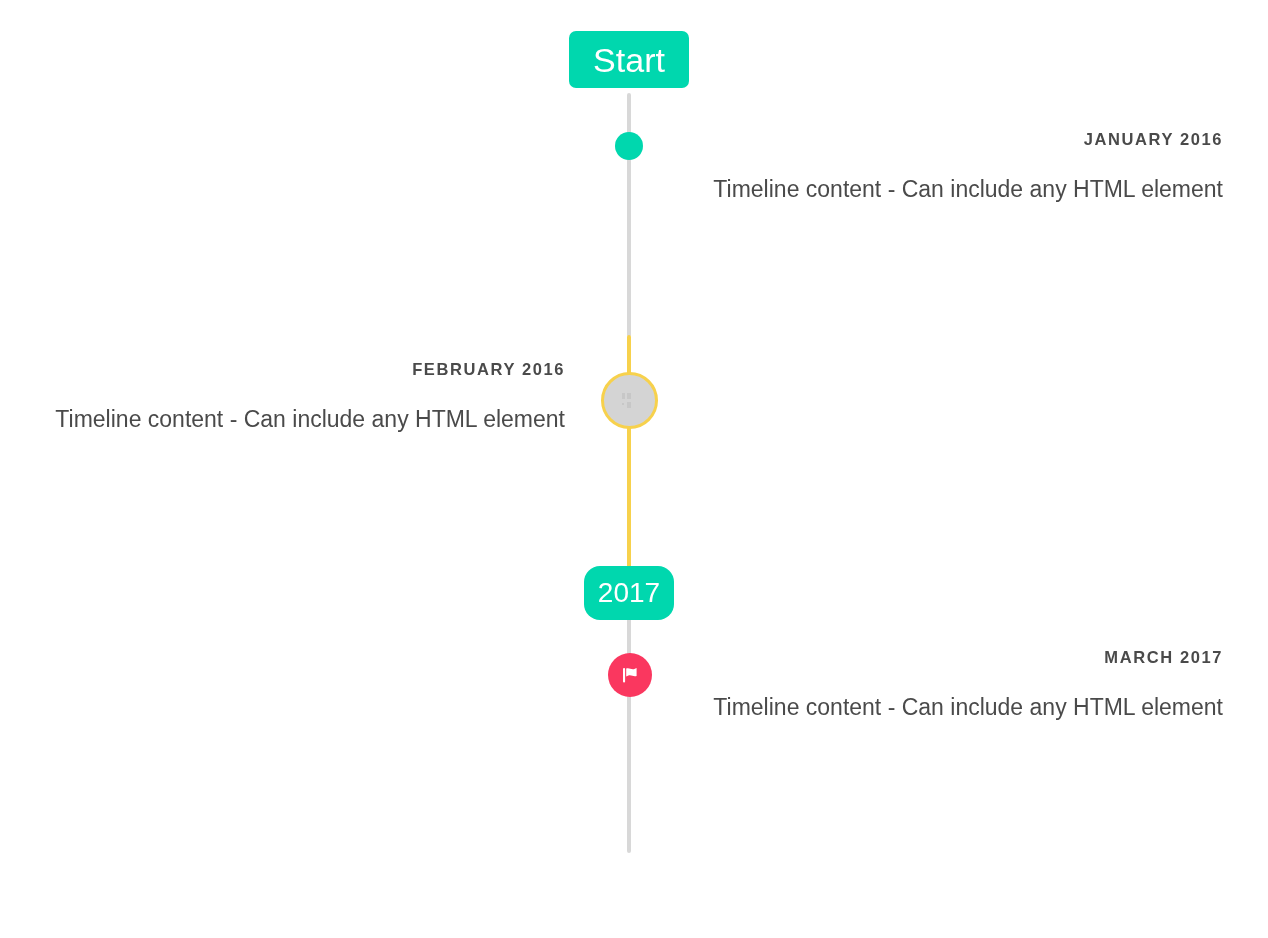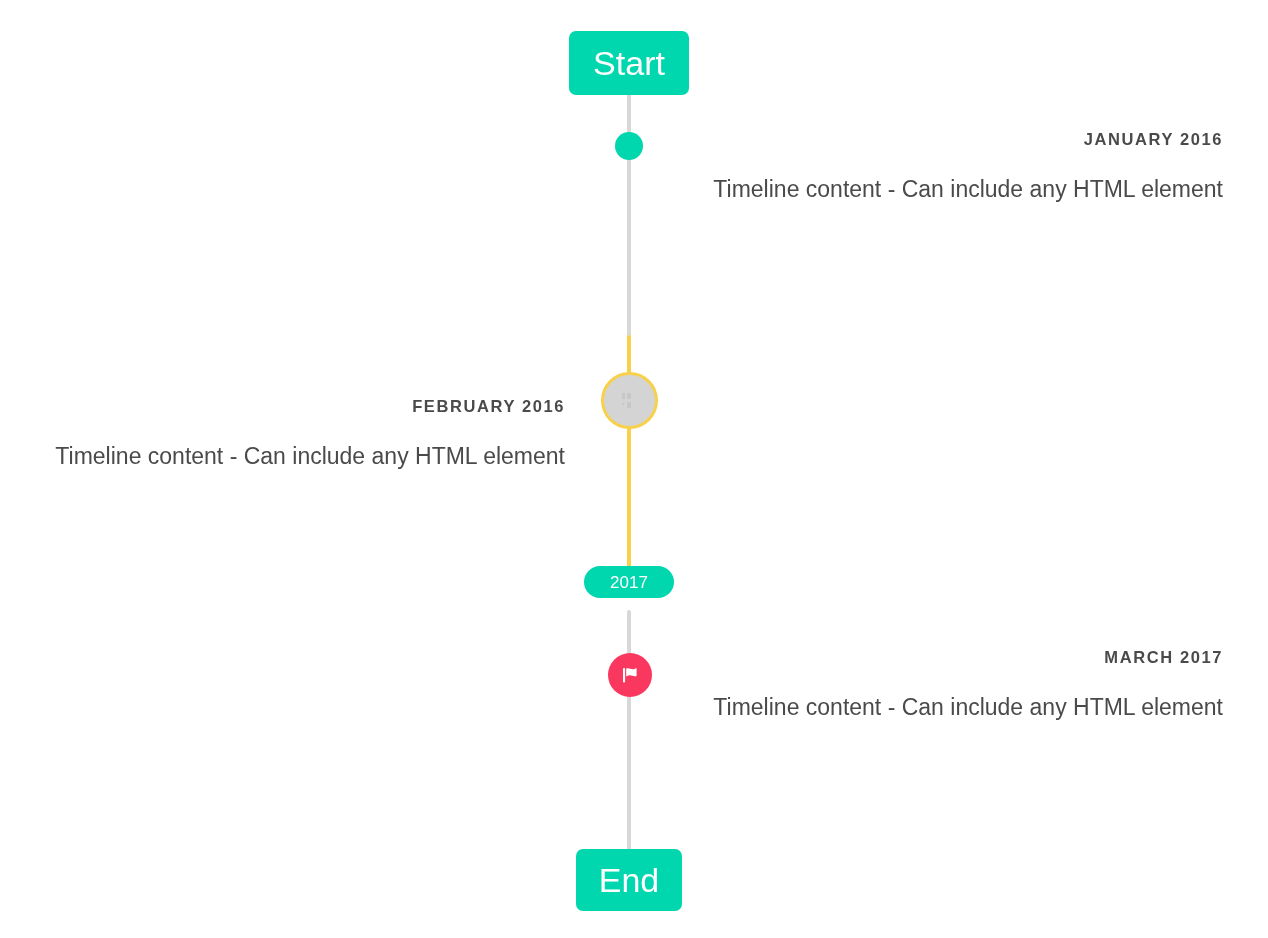--- a/index.html
+++ b/index.html
@@ -39,32 +39,32 @@
     border-radius: 7px;
     display: flex;
     align-items: center;
     justify-content: center;
     box-sizing: border-box;
     line-height: 1;
     user-select: none;
   }
   .cap-start {
     left: 569px; top: 31px;
-    width: 120px; height: 64px;
+    width: 120px; height: 57px;
     font-size: 34px;
   }
   .cap-end {
     left: 576px; top: 849px;
     width: 106px; height: 62px;
     font-size: 34px;
   }
   .cap-year {
     left: 584px; top: 566px;
-    width: 90px; height: 32px;
-    font-size: 17px;
+    width: 90px; height: 54px;
+    font-size: 28px;
     border-radius: 16px;
   }
 
   
   .marker {
     position: absolute;
     box-sizing: border-box;
     border-radius: 50%;
     display: flex;
     align-items: center;
@@ -103,21 +103,21 @@
   .broken-glyph i:nth-child(3) { left: 1px;  top: 10px; width: 2px; height: 2px; }
   .broken-glyph i:nth-child(4) { left: 6px;  top: 9px;  width: 4px; height: 6px; }
 
   .flag-icon { display: block; }
 
   
   .event-content {
     position: absolute;
   }
   .event-right { left: 693px; width: 530px; text-align: right; }
-  .event-left  { left: 40px;  width: 525px; text-align: right; margin-top: 37px; }
+  .event-left  { left: 40px;  width: 525px; text-align: right; }
 
   .ev-jan { top: 131px; }
   .ev-feb { top: 361px; }
   .ev-mar { top: 649px; }
 
   .event-label {
     font-size: 16.5px;
     font-weight: bold;
     letter-spacing: 1.6px;
     color: #4a4a4a;
@@ -172,15 +172,14 @@
       <rect x="4" y="4" width="2.1" height="14.5" rx="1" fill="#ffffff"></rect>
       <path d="M7.2 4.6 C10 3.3 12.6 6.1 15.4 4.9 L17.6 4.0 L17.6 11.9
                C14.8 13.2 12.2 10.5 9.4 11.6 L7.2 12.5 Z" fill="#ffffff"></path>
     </svg>
   </div>
   <div class="event-content event-right ev-mar">
     <div class="event-label">MARCH 2017</div>
     <div class="event-body">Timeline content - Can include any HTML element</div>
   </div>
 
-  <div class="cap-badge cap-end">End</div>
 
 </div>
 
 </body></html>

